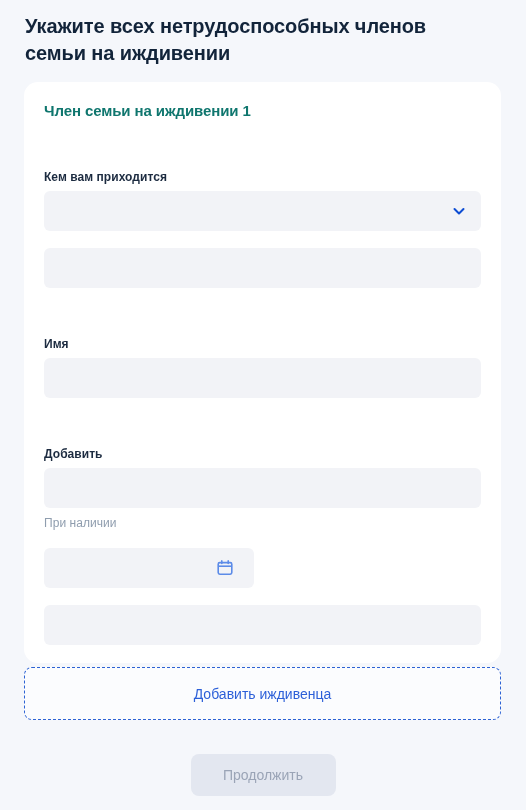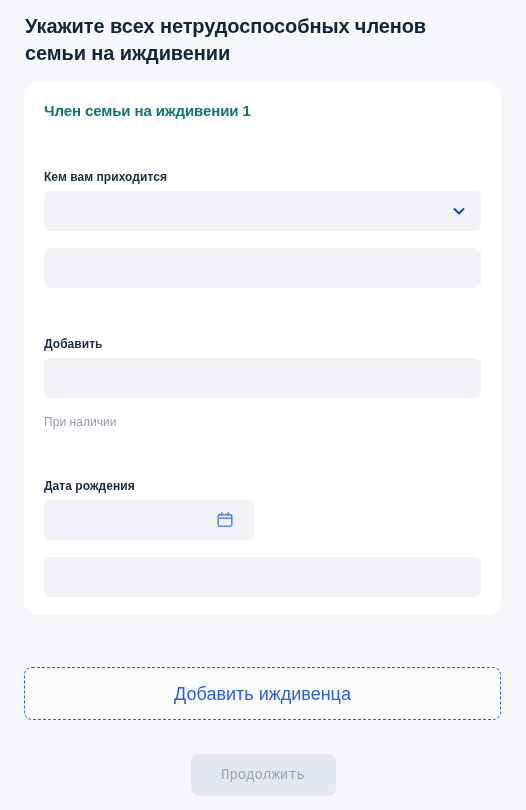--- a/index.html
+++ b/index.html
@@ -100,37 +100,37 @@
     align-items: center;
     justify-content: center;
     line-height: 0;
   }
   .trailing-icon.cal { right: 20px; }
 
   .hint {
     font-size: 12px;
     line-height: 16px;
     color: #8f9dae;
-    margin-top: 16px;
+    margin-top: 7px;
     letter-spacing: 0.05px;
   }
 
   
   .add-btn {
     position: absolute;
     left: 24px;
     top: 667px;
     width: 477px;
     height: 53px;
     background: #fbfcfe;
     border: 1.5px dashed #2c62d4;
     border-radius: 8px;
     color: #2c5fd8;
     font-family: inherit;
-    font-size: 18px;
+    font-size: 14px;
     line-height: 18px;
     cursor: pointer;
     display: flex;
     align-items: center;
     justify-content: center;
     padding: 0;
   }
 
   
   .continue-wrap {
@@ -141,21 +141,21 @@
     display: flex;
     justify-content: center;
   }
   .continue-btn {
     width: 145px;
     height: 42px;
     background: #e3e7f0;
     color: #9aa4b6;
     border: none;
     border-radius: 8px;
-    font-family: Liberation Mono, monospace;
+    font-family: Liberation Sans, sans-serif;
     font-size: 14px;
     line-height: 18px;
     cursor: default;
     display: flex;
     align-items: center;
     justify-content: center;
   }
 </style>
 </head>
 <body>
@@ -178,31 +178,36 @@
         </span>
       </div>
     </div>
 
     <div class="field">
       <div class="input-box">
         <input class="input-inner" type="text" value="" style="">
       </div>
     </div>
 
+    <div class="field">
+      <label class="field-label">Имя</label>
+      <div class="input-box">
+        <input class="input-inner" type="text" value="" style="">
+      </div>
+    </div>
 
     <div class="field">
       <label class="field-label">Добавить</label>
       <div class="input-box">
         <input class="input-inner" type="text" value="" style="">
       </div>
       <div class="hint">При наличии</div>
     </div>
 
     <div class="field">
-      <label class="field-label">Дата рождения</label>
       <div class="input-box narrow">
         <input class="input-inner" type="text" value="" style="">
         <span class="trailing-icon cal">
           <svg width="18" height="18" viewBox="0 0 18 18" fill="none">
             <rect x="2.2" y="3.6" width="13.6" height="11.6" rx="1.6" stroke="#5c8be8" stroke-width="1.6"></rect>
             <path d="M2.2 7.2 H15.8" stroke="#5c8be8" stroke-width="1.6"></path>
             <path d="M5.8 1.9 V4.4" stroke="#5c8be8" stroke-width="1.6" stroke-linecap="round"></path>
             <path d="M12.2 1.9 V4.4" stroke="#5c8be8" stroke-width="1.6" stroke-linecap="round"></path>
           </svg>
         </span>

